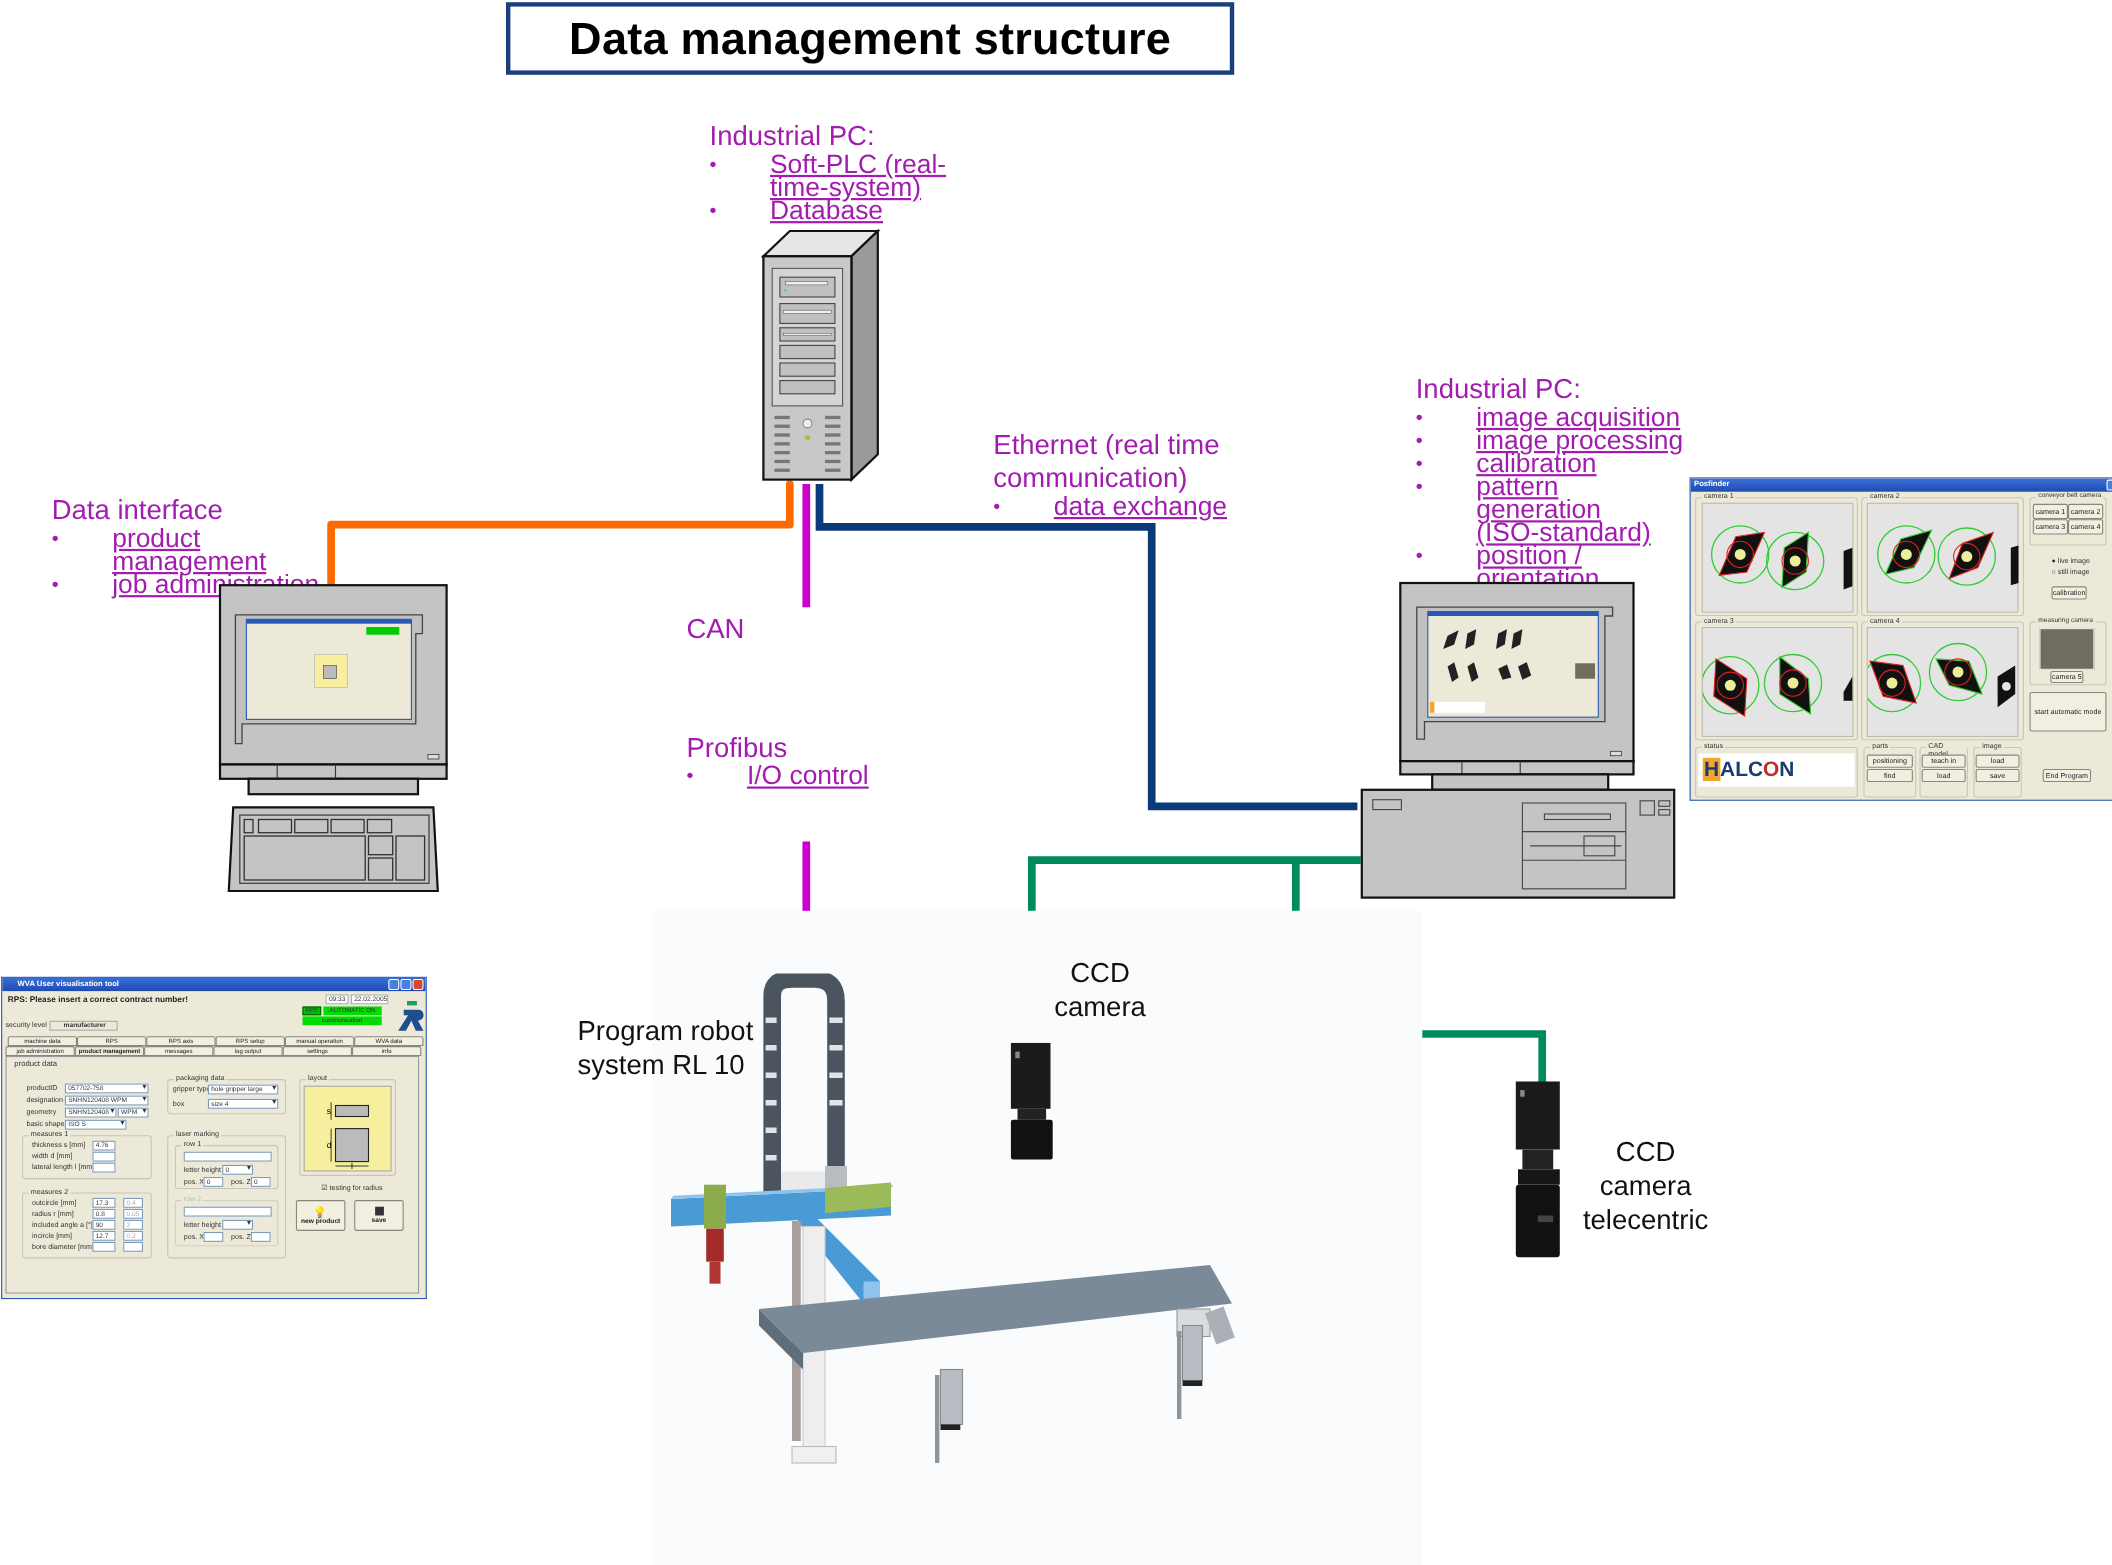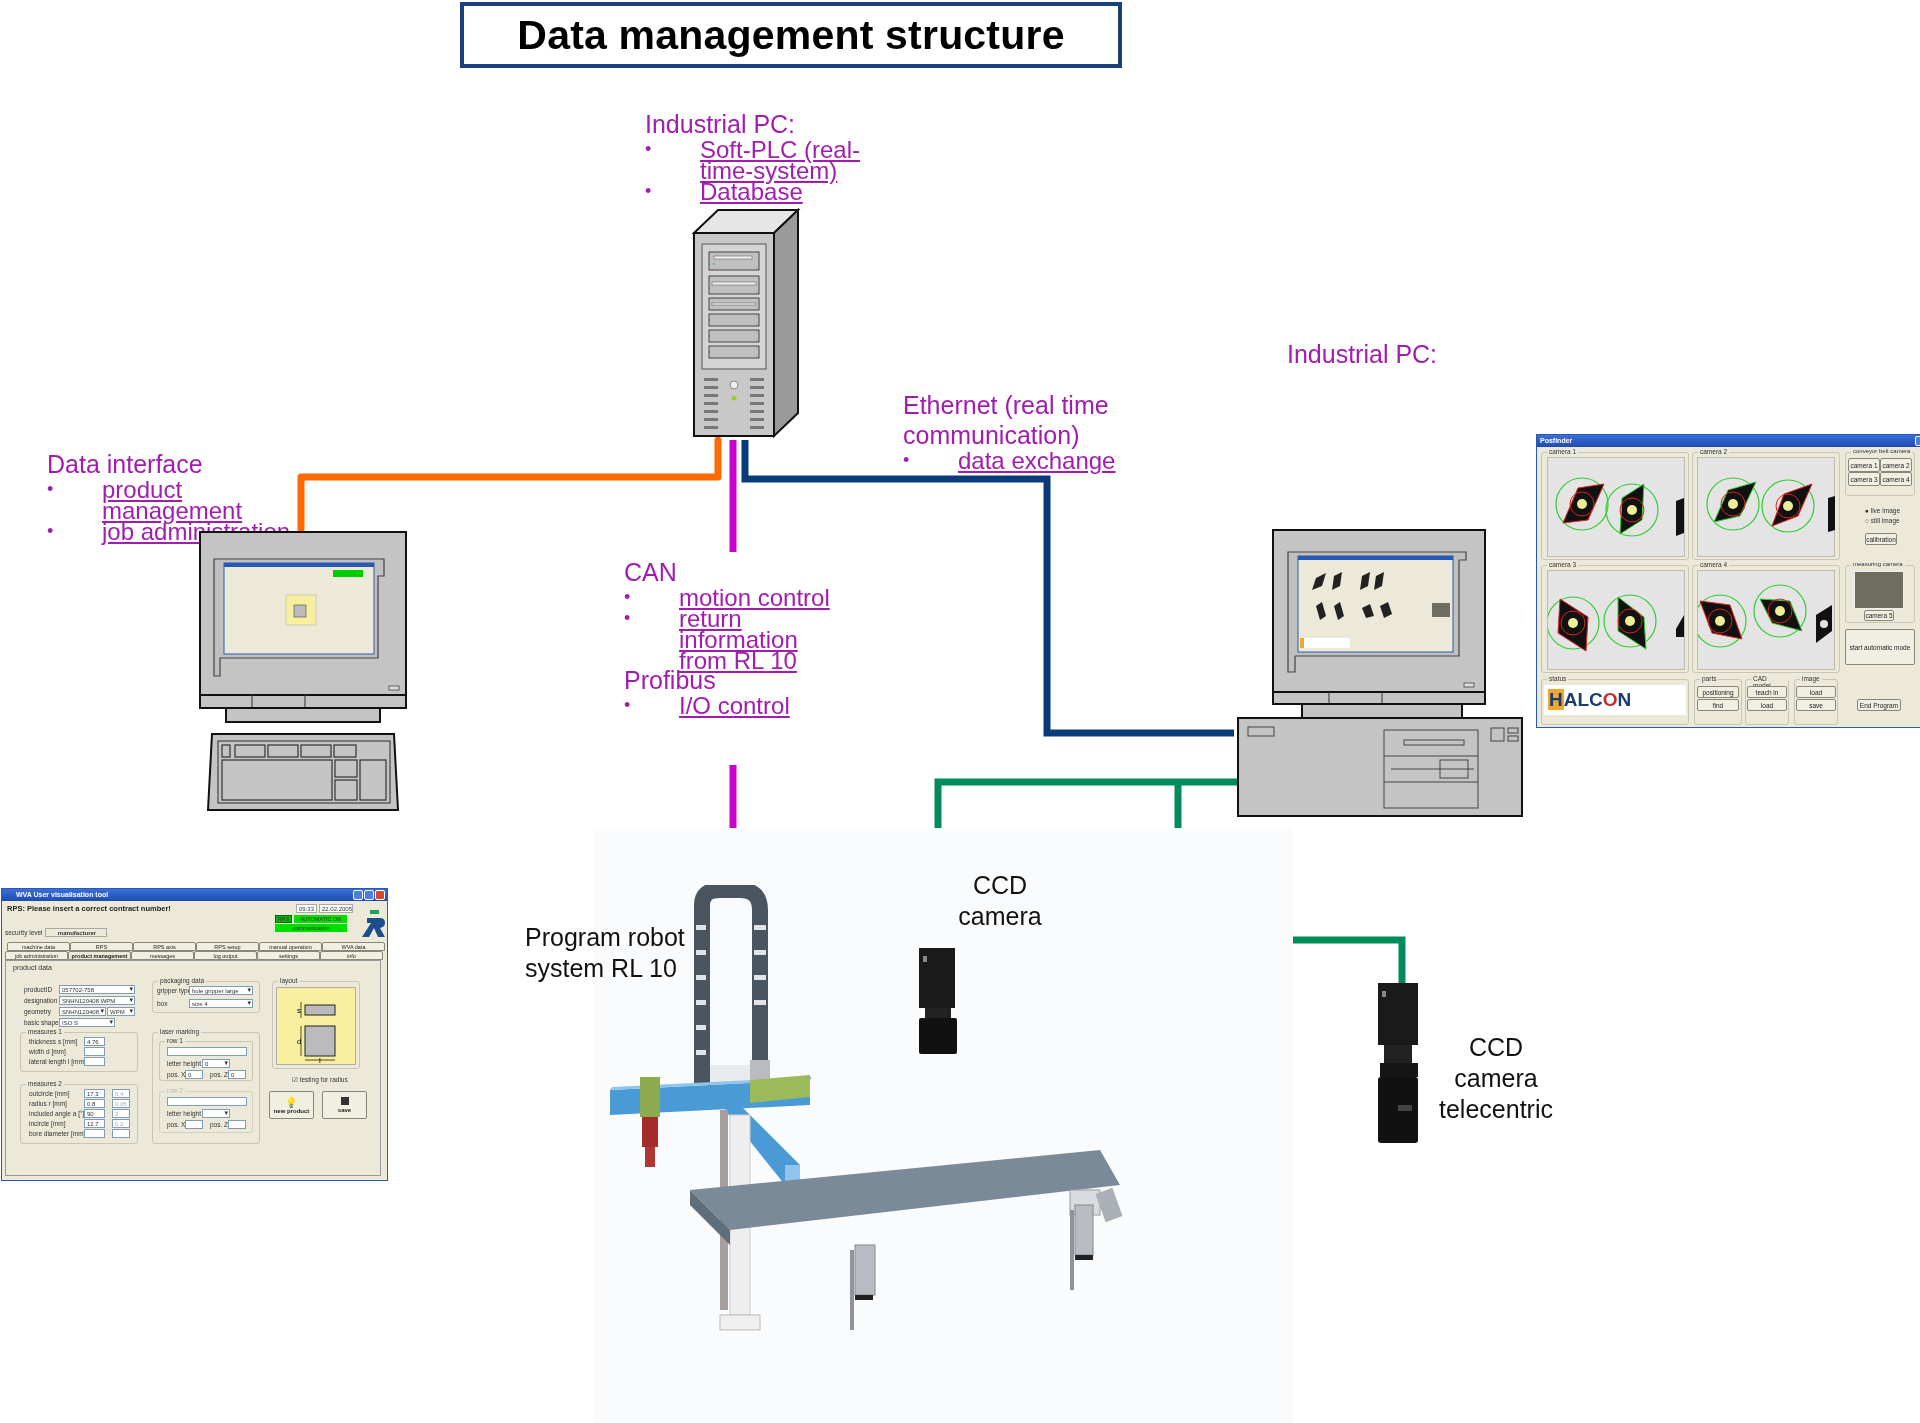--- a/index.html
+++ b/index.html
@@ -291,34 +291,37 @@
 <div class="tblock" style="left:903px; top:390px; width:260px;">
   <div class="head" style="line-height:30px;">Ethernet (real time</div>
   <div class="head" style="line-height:30px;">communication)</div>
   <ul>
     <li>data exchange</li>
   </ul>
 </div>
 
 <div class="tblock" style="left:624px; top:558px; width:240px;">
   <div class="head">CAN</div>
-  <ul>
-    <li>motion control</li>
-    <li style="width:220px;">return information from RL 10</li>
-  </ul>
 </div>
 <div class="tblock" style="left:624px; top:666px; width:240px;">
   <div class="head">Profibus</div>
   <ul>
     <li>I/O control</li>
   </ul>
 </div>
 
 <div class="tblock" style="left:1287px; top:340px; width:245px;">
   <div class="head">Industrial PC:</div>
+  <ul>
+    <li>image acquisition</li>
+    <li>image processing</li>
+    <li>calibration</li>
+    <li style="width:215px;">pattern generation (ISO-standard)</li>
+    <li style="width:245px;">position / orientation calculation</li>
+  </ul>
 </div>
 
 <div class="abs" style="left:1236px; top:528px; width:288px; height:290px;">
   <svg width="288" height="290" viewBox="0 0 288 290">
     <rect x="37" y="2" width="212" height="162" fill="#c4c4c4" stroke="#111" stroke-width="2"></rect>
     <path d="M55,24 L230,24 L230,32 L223,32 L223,128 L59,128 L59,144 L52,144 L52,24 Z" fill="#c0c0c0" stroke="#444" stroke-width="1.2"></path>
     <rect x="62" y="28" width="155" height="96" fill="#ece9d8" stroke="#2a58b5" stroke-width="1"></rect>
     <rect x="62" y="28" width="155" height="4" fill="#2a58b5"></rect>
     <g fill="#222">
       <polygon points="80,50 90,45 86,58 76,62"></polygon>

